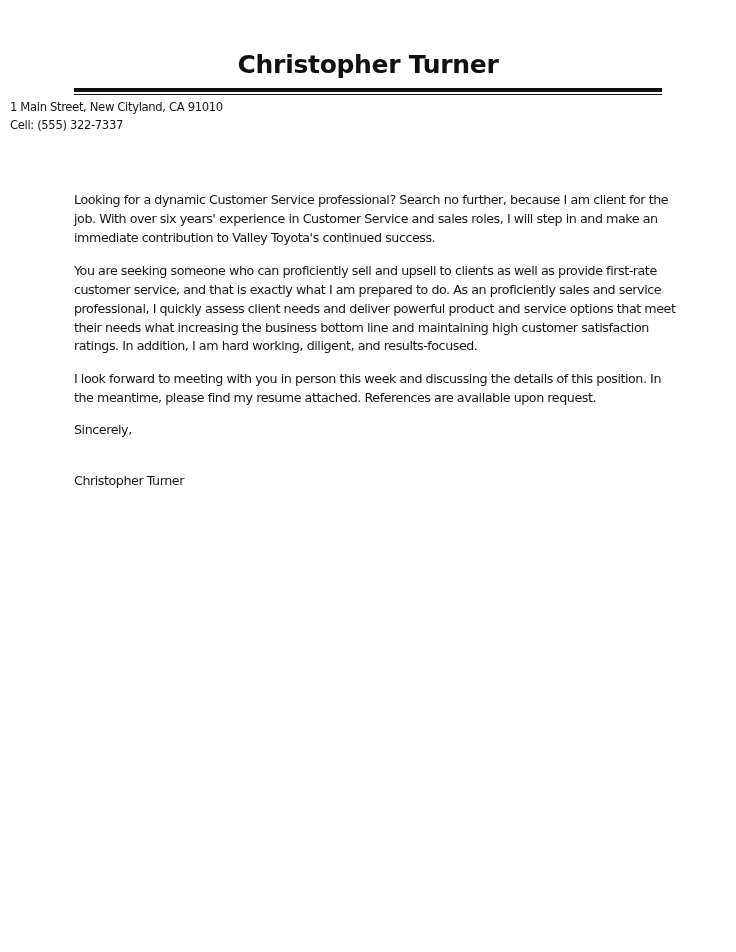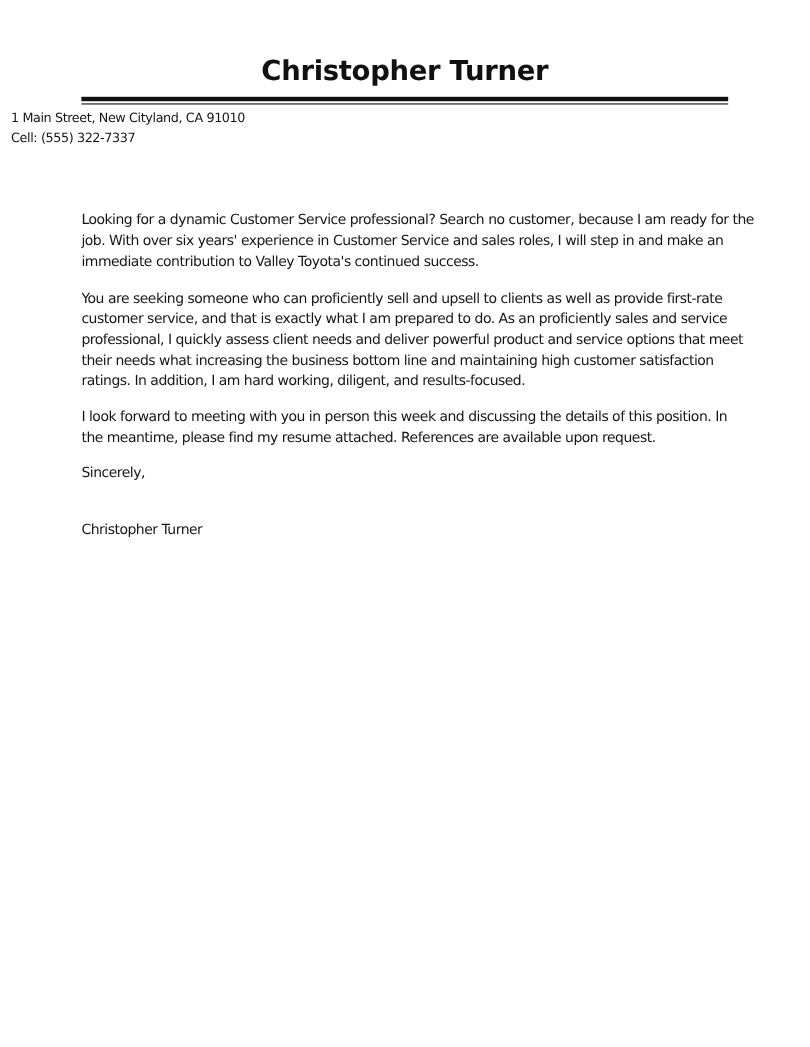--- a/index.html
+++ b/index.html
@@ -17,21 +17,21 @@
 <div class="page">
   <div class="name">Christopher Turner</div>
   <div class="rule-thick"></div>
   <div class="rule-thin"></div>
 
   <div class="contact" style="top:98px">1 Main Street, New Cityland, CA 91010</div>
   <div class="contact" style="top:116px">Cell: (555) 322-7337</div>
 
 
   <div>
-    <div class="line" style="top:190px">Looking for a dynamic Customer Service professional? Search no customer, because I am ready for the</div>
+    <div class="line" style="top:190px">Looking for a dynamic Customer Service professional? Search no further, because I am client for the</div>
     <div class="line" style="top:209px">job. With over six years' experience in Customer Service and sales roles, I will step in and make an</div>
     <div class="line" style="top:228px">immediate contribution to Valley Toyota's continued success.</div>
   </div>
 
   <div>
     <div class="line" style="top:261px">You are seeking someone who can proficiently sell and upsell to clients as well as provide first-rate</div>
     <div class="line" style="top:280px">customer service, and that is exactly what I am prepared to do. As an proficiently sales and service</div>
     <div class="line" style="top:299px">professional, I quickly assess client needs and deliver powerful product and service options that meet</div>
     <div class="line" style="top:318px">their needs what increasing the business bottom line and maintaining high customer satisfaction</div>
     <div class="line" style="top:336px">ratings. In addition, I am hard working, diligent, and results-focused.</div>

